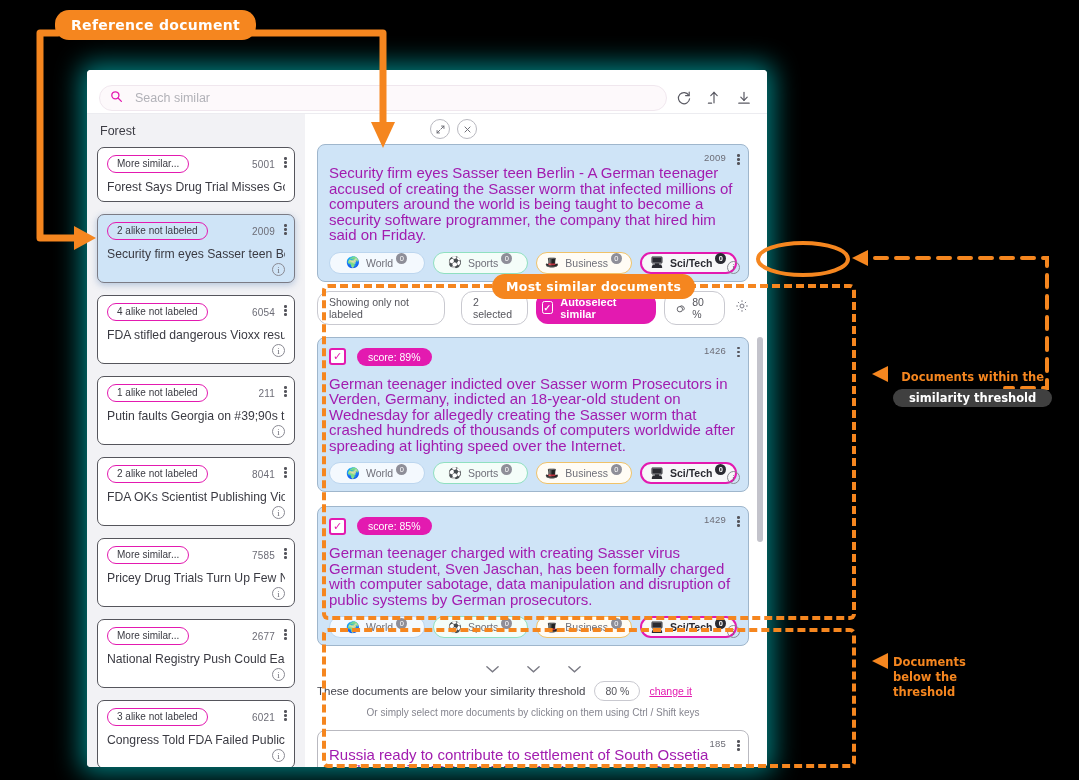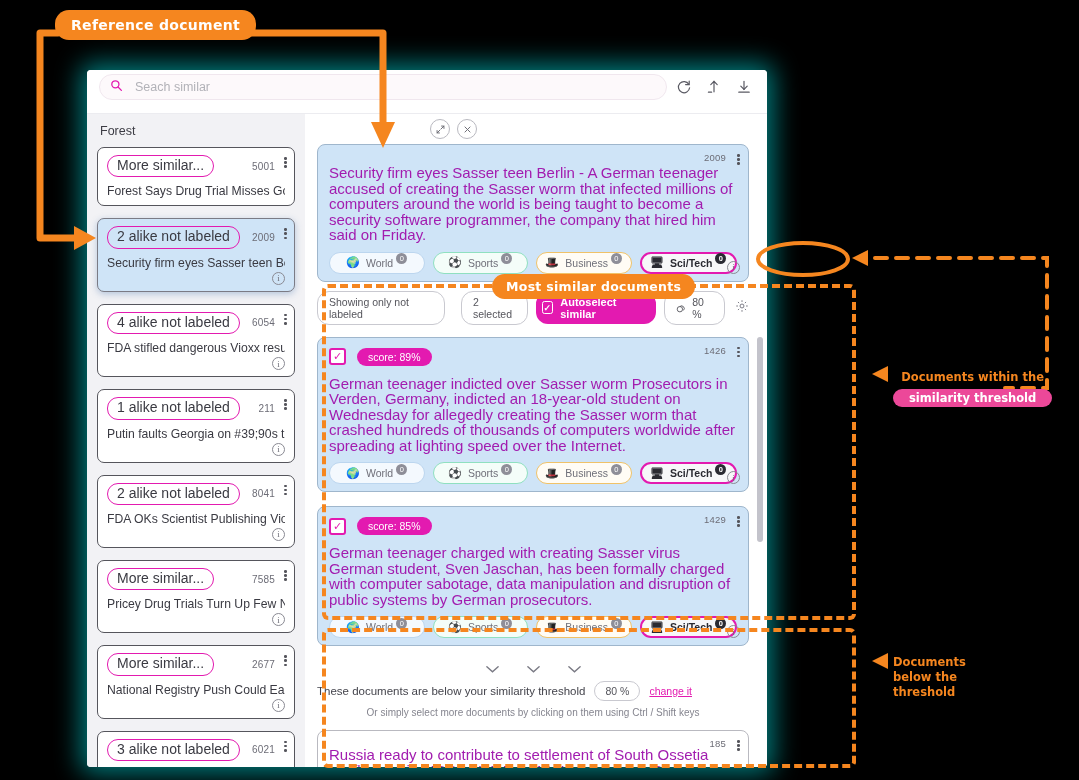--- a/index.html
+++ b/index.html
@@ -20,22 +20,22 @@
     border-radius: 4px;
     box-shadow: 0 0 26px 6px rgba(0,229,231,0.55);
     overflow: hidden;
     display: flex; flex-direction: column;
   }
 
   
   #topbar {
     height: 44px; flex: 0 0 44px;
     background: #fff;
-    display: flex; 
-    padding: 4px 10px 0 12px;
+    display: flex; align-items: center;
+    padding: 12px 10px 0 12px;
     border-bottom: 1px solid #ececf0;
   }
   #search-box {
     flex: 1;
     height: 26px;
     background: #fdf9fb;
     border: 1px solid #f0e7ee;
     border-radius: 13px;
     display: flex; align-items: center;
     padding: 0 10px;
@@ -68,21 +68,21 @@
   }
   .side-card.selected {
     background: #cfe4f7;
     border-color: #7b7b85;
     box-shadow: 0 2px 7px rgba(60,110,170,0.35);
   }
   .side-card-top { display: flex; align-items: center; justify-content: space-between; }
   .side-chip {
     border: 1.6px solid #e31ab0;
     border-radius: 11px;
-    font-size: 14px;
+    font-size: 10px;
     color: #3a3a42;
     padding: 2px 9px 3px 9px;
     line-height: 1.1;
     background: transparent;
   }
   .side-num { font-size: 10px; color: #6c6c76; margin-left: auto; padding-right: 10px; letter-spacing: .2px;}
   .kebab { position: absolute; right: 7px; top: 9px; display: flex; flex-direction: column; gap: 1.5px; cursor: pointer;}
   .kebab i { width: 2.6px; height: 2.6px; background: #55555c; border-radius: 50%; display:block; }
   .side-title {
     font-size: 12.2px; color: #3a3a42; margin-top: 7px;
@@ -209,21 +209,21 @@
     background: #f5861f; color: #fff; border-radius: 14px;
     font-size: 14px; font-weight: bold; letter-spacing: .3px;
     padding: 7px 16px; white-space: nowrap;
     font-family: "DejaVu Sans", sans-serif;
   }
   .ann-text {
     color: #f5861f; font-size: 11.5px; font-weight: bold; line-height: 15px;
     font-family: "DejaVu Sans", sans-serif;
   }
   .ann-text-pill {
-    background: #ec4899; color: #fff; font-size: 11.5px; font-weight: bold;
+    background: #404040; color: #fff; font-size: 11.5px; font-weight: bold;
     border-radius: 9px; padding: 2px 16px; display: inline-block;
     font-family: "DejaVu Sans", sans-serif;
     text-align: center;
   }
   .dashed-box { position: absolute; border: 4px dashed #f5861f; border-radius: 6px; }
 </style>
 </head>
 <body>
 
 <div id="root">

